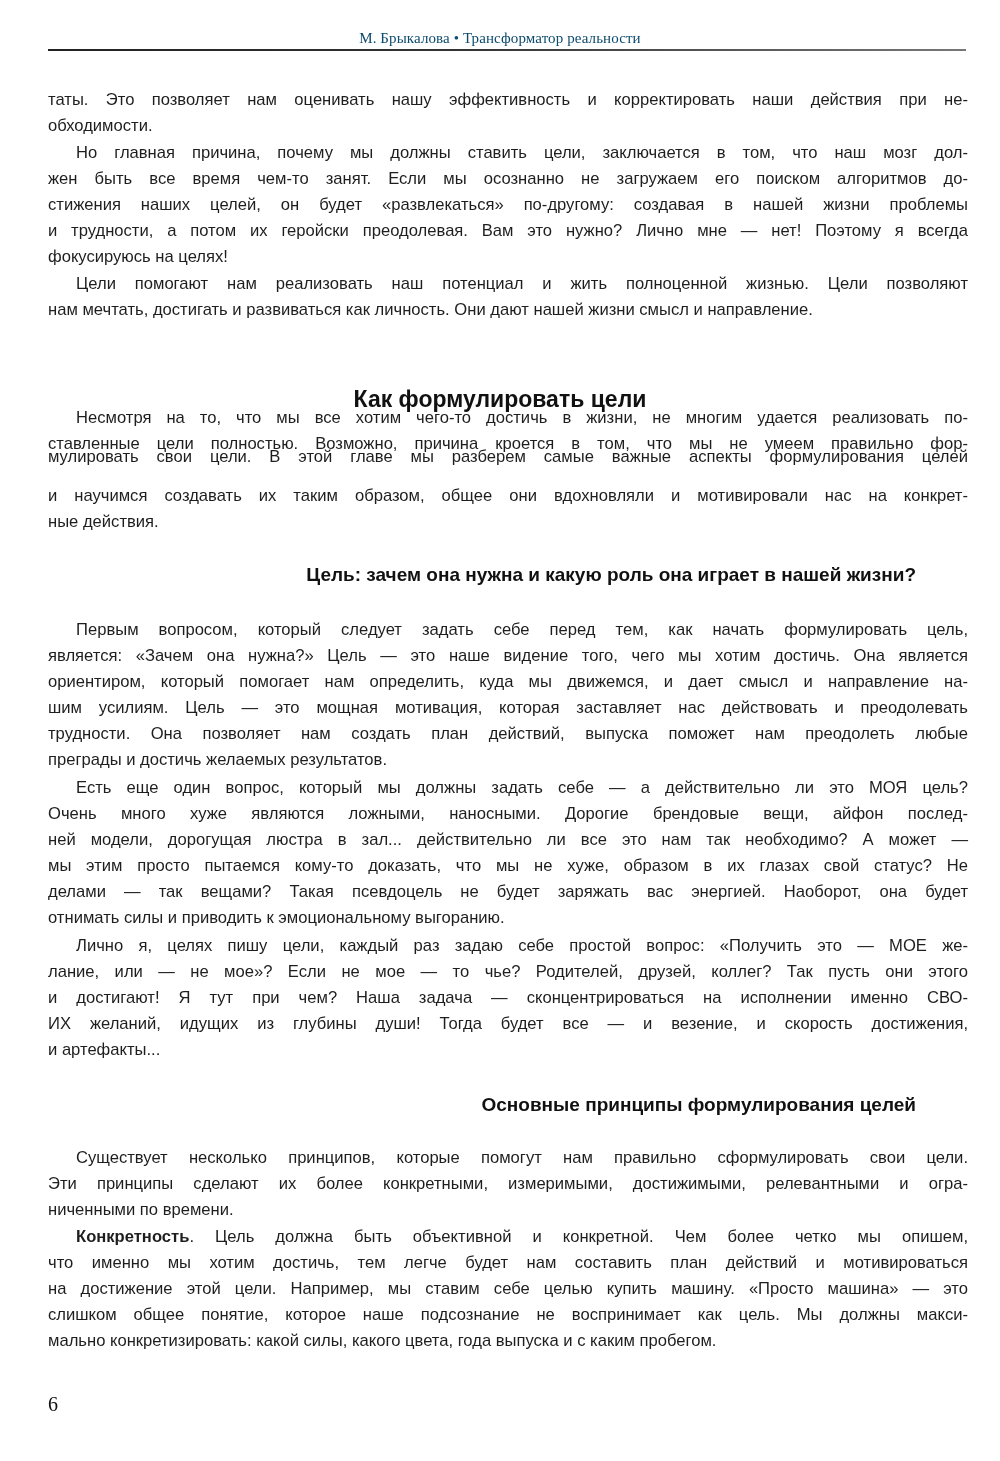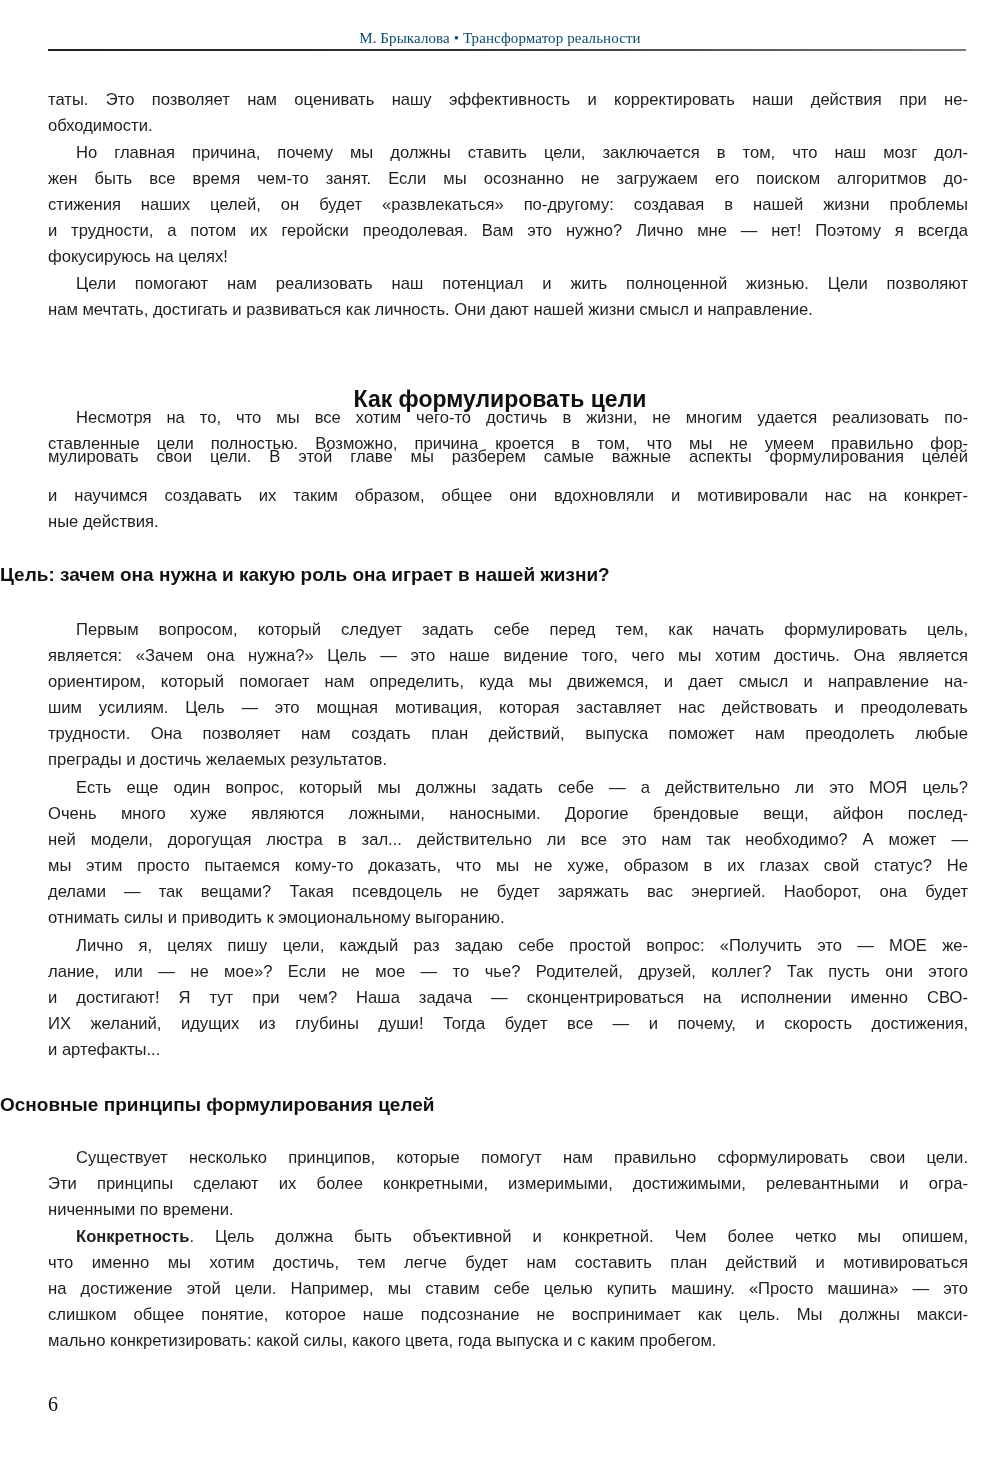--- a/index.html
+++ b/index.html
@@ -60,21 +60,21 @@
       font-size: 23px;
       font-weight: bold;
       color: #111;
       top: 354px;
       margin-top: 32px;
     }
     .h2 {
       position: absolute;
       left: 0;
       width: 916px;
-      text-align: left;
+      text-align: right;
       font-size: 19px;
       font-weight: bold;
       color: #111;
     }
     .bold-lead {
       font-weight: bold;
     }
     .page-number {
       position: absolute;
       left: 48px;
@@ -139,21 +139,21 @@
     <div class="line justify" style="top:827px">ней модели, дорогущая люстра в зал... действительно ли все это нам так необходимо? А может —</div>
     <div class="line justify" style="top:853px">мы этим просто пытаемся кому-то доказать, что мы не хуже, образом в их глазах свой статус? Не</div>
     <div class="line justify" style="top:879px">делами — так вещами? Такая псевдоцель не будет заряжать вас энергией. Наоборот, она будет</div>
     <div class="line" style="top:905px">отнимать силы и приводить к эмоциональному выгоранию.</div>
   </div>
 
   <div>
     <div class="line indent justify" style="top:933px">Лично я, целях пишу цели, каждый раз задаю себе простой вопрос: «Получить это — МОЕ же-</div>
     <div class="line justify" style="top:959px">лание, или — не мое»? Если не мое — то чье? Родителей, друзей, коллег? Так пусть они этого</div>
     <div class="line justify" style="top:985px">и достигают! Я тут при чем? Наша задача — сконцентрироваться на исполнении именно СВО-</div>
-    <div class="line justify" style="top:1011px">ИХ желаний, идущих из глубины души! Тогда будет все — и почему, и скорость достижения,</div>
+    <div class="line justify" style="top:1011px">ИХ желаний, идущих из глубины души! Тогда будет все — и везение, и скорость достижения,</div>
     <div class="line" style="top:1037px">и артефакты...</div>
   </div>
 
   <div class="h2" style="top:1094px">Основные принципы формулирования целей</div>
 
   <div>
     <div class="line indent justify" style="top:1145px">Существует несколько принципов, которые помогут нам правильно сформулировать свои цели.</div>
     <div class="line justify" style="top:1171px">Эти принципы сделают их более конкретными, измеримыми, достижимыми, релевантными и огра-</div>
     <div class="line" style="top:1197px">ниченными по времени.</div>
   </div>

